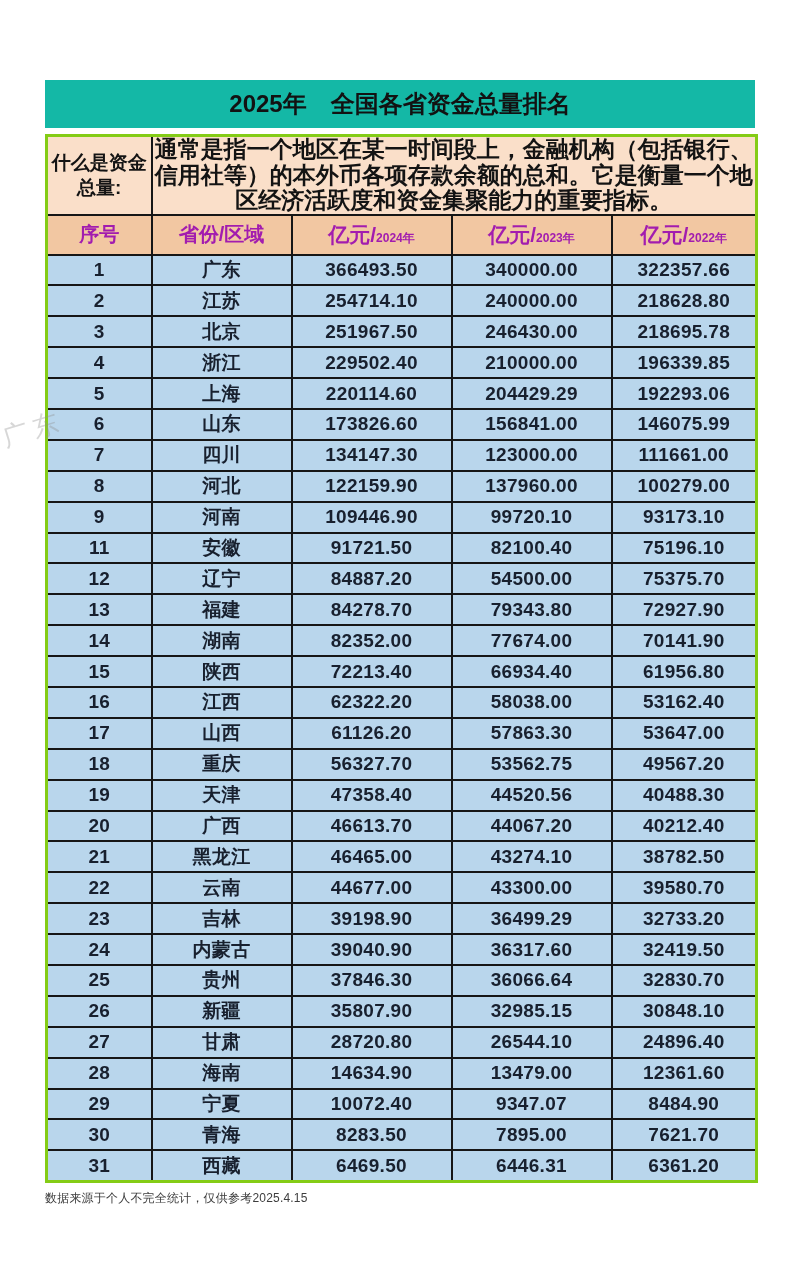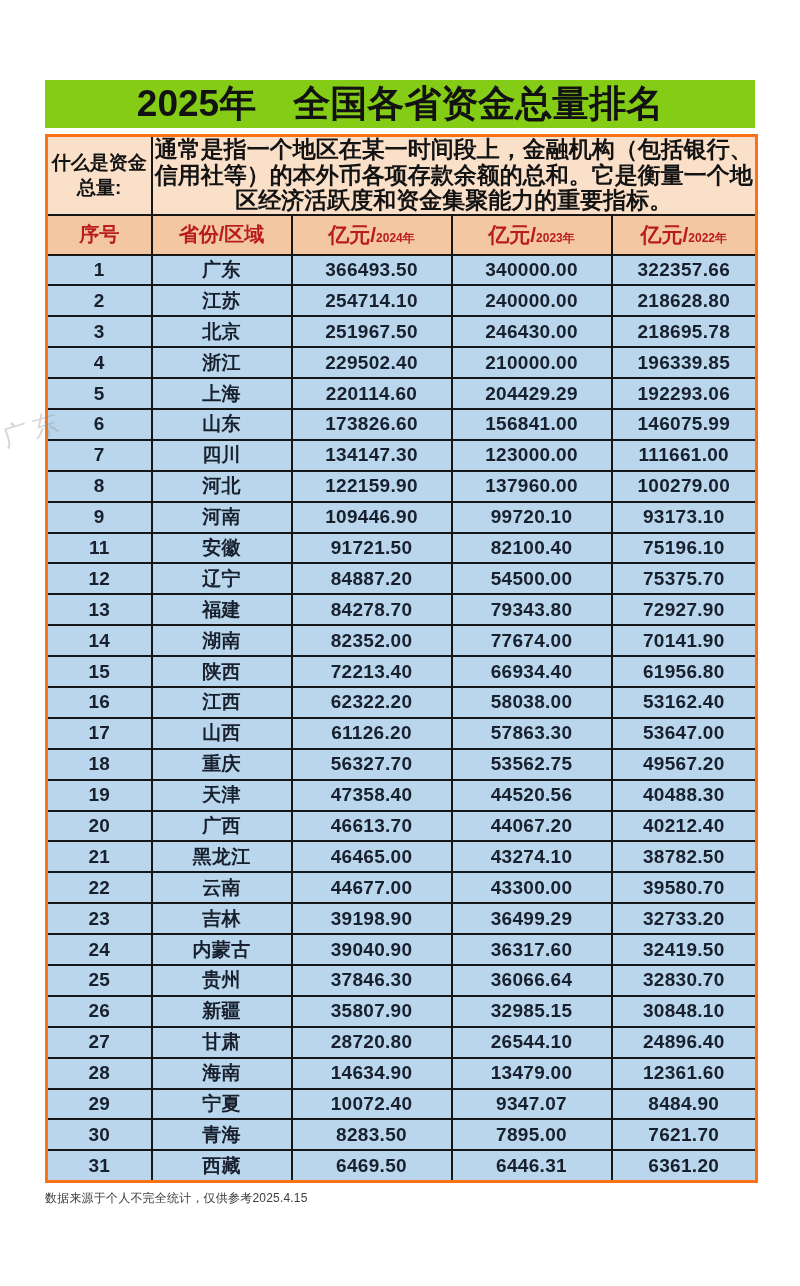--- a/index.html
+++ b/index.html
@@ -22,31 +22,31 @@
     pointer-events: none;
     font-weight: 400;
   }
   .sheet {
     position: absolute;
     left: 45px; top: 80px;
     width: 710px;
   }
   .title-band {
     width: 100%; height: 48px;
-    background: #84cc16;
+    background: #14b8a6;
     display: flex; align-items: center; justify-content: center;
-    font-size: 37px; font-weight: 700; color: #121212;
+    font-size: 24px; font-weight: 700; color: #121212;
     margin-bottom: 6px;
     white-space: pre;
   }
   table.ranking {
     width: 710px;
     border-collapse: collapse;
     table-layout: fixed;
-    border: 3px solid #f97316;
+    border: 3px solid #84cc16;
   }
   table.ranking td, table.ranking th {
     border: 2px solid #161616;
     text-align: center;
     vertical-align: middle;
     padding: 0;
     overflow: hidden;
   }
   tr.def-row td { background: #fadfc9; color: #131313; }
   td.def-label {
@@ -57,21 +57,21 @@
   td.def-text {
     font-size: 23px; font-weight: 700;
     text-align: left;
     padding: 3px 6px 3px 6px;
     line-height: 25.5px;
     height: 76px;
   }
   tr.head-row th {
     background: #f2c7a2;
     height: 38px;
-    font-size: 20px; font-weight: 700; color: #b91c1c; text-align: center;
+    font-size: 20px; font-weight: 700; color: #a21caf; text-align: center;
   }
   tr.head-row .unit { font-size: 21px; font-weight: 700; }
   tr.head-row .yr   { font-size: 12px; font-weight: 700; }
   tr.data-row td {
     background: #b9d6ec;
     height: 28.9px;
     font-size: 19px; font-weight: 700;
     color: #18202e;
     letter-spacing: 0.3px;
   }

